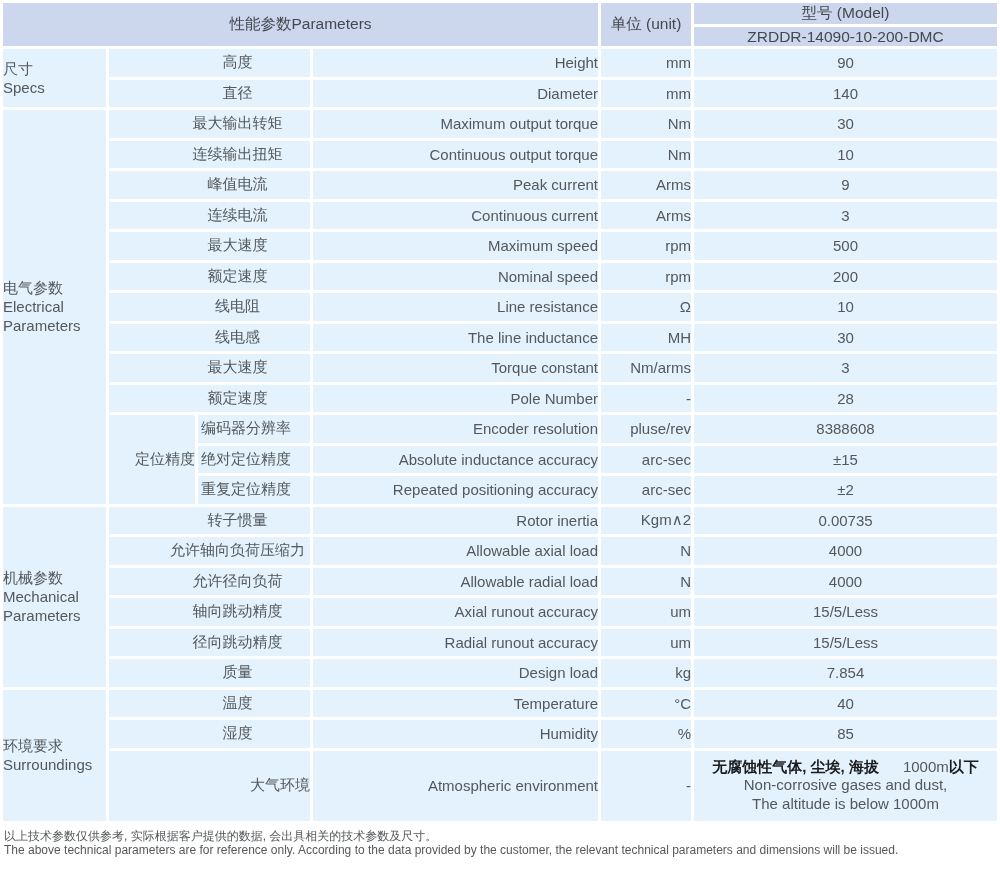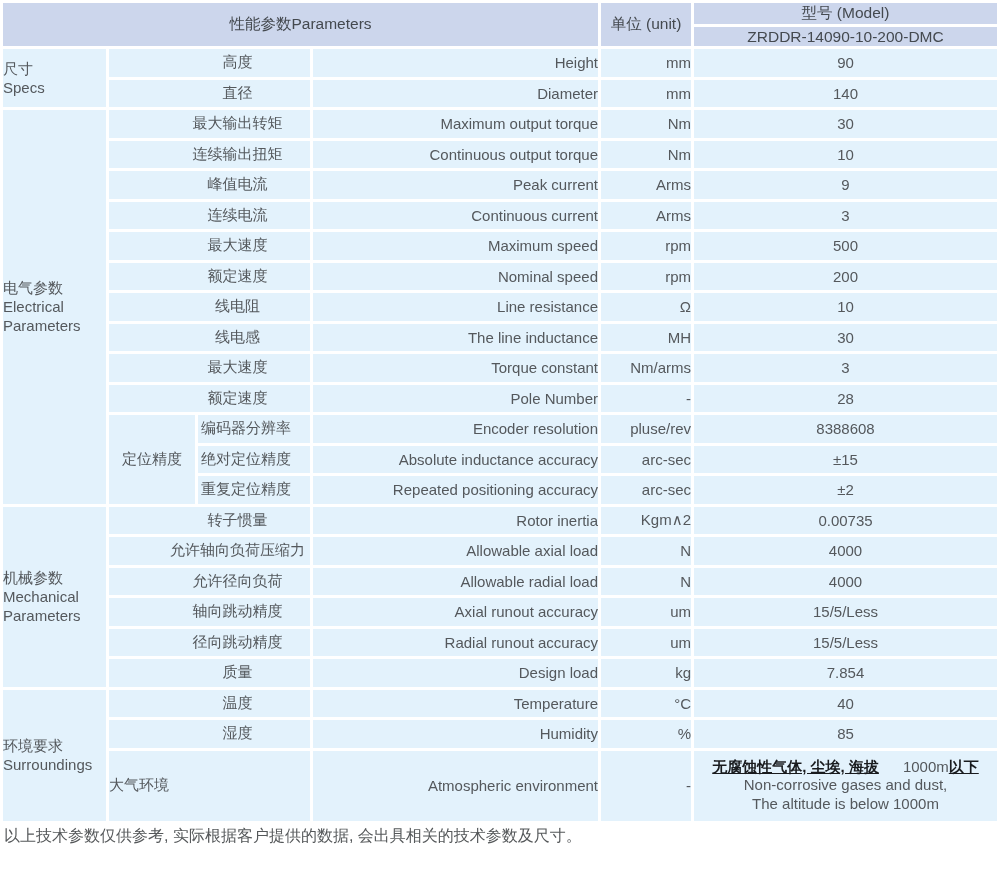--- a/index.html
+++ b/index.html
@@ -28,33 +28,33 @@
     background:#ccd6ec;
     color:#44494f;
     text-align:center;
     height:19px;
     font-size:15.5px;
   }
   .spec tbody tr{height:27.5px;}
   .spec tbody tr.tall{height:70px;}
   td.g{text-align:left;line-height:19px;}
   td.g .l{display:block;}
-  td.subg{text-align:center;}
+  td.subg{text-align:right;}
   td.c{text-align:center;padding-left:56px;}
   td.s{text-align:left;padding-left:3px;}
-  td.cc{text-align:left;}
+  td.cc{text-align:right;}
   td.e{text-align:right;padding-left:3px;}
   td.u{text-align:right;}
   td.v{text-align:center;}
   td.vm{text-align:center;line-height:18.5px;}
-  .atm-b{font-weight:700;color:#191b1e;text-decoration:underline;}
+  .atm-b{font-weight:700;color:#191b1e;}
   .atm-r{font-weight:400;color:#54585c;margin-left:24px;}
   .notes{
     margin:5px 0 0 4px;
-    font-size:16px;
+    font-size:12px;
     line-height:14.5px;
     color:#55585a;
   }
 </style>
 </head>
 <body>
 
 <table class="spec">
   <colgroup>
     <col style="width:103px">
@@ -240,13 +240,14 @@
         </div>
         <div>Non-corrosive gases and dust,</div>
         <div>The altitude is below 1000m</div>
       </td>
     </tr>
   </tbody>
 </table>
 
 <div class="notes">
   <div>以上技术参数仅供参考, 实际根据客户提供的数据, 会出具相关的技术参数及尺寸。</div>
+  <div>The above technical parameters are for reference only. According to the data provided by the customer, the relevant technical parameters and dimensions will be issued.</div>
 </div>
 
 </body></html>

